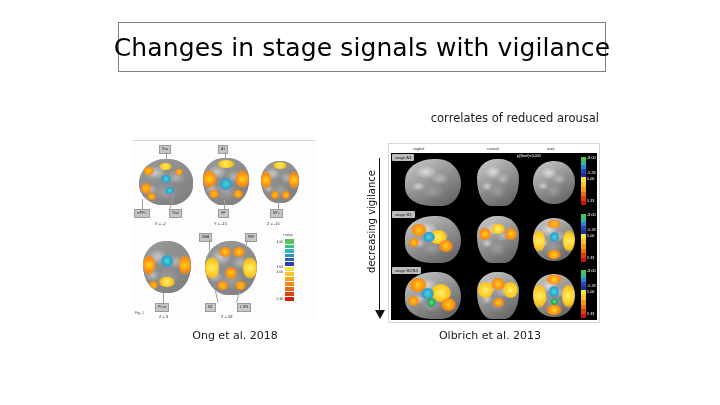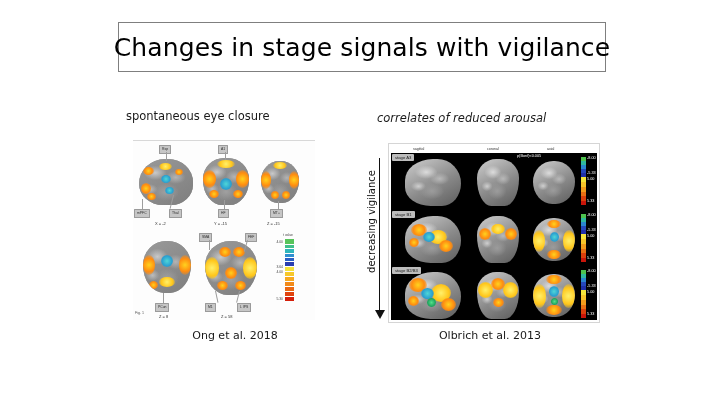--- a/index.html
+++ b/index.html
@@ -45,25 +45,24 @@
     line-height: 13.5px;
     color: #1a1a1a;
   }
   .heading-left {
     left: 126px;
     top: 110px;
     text-align: left;
     width: 200px;
   }
   .heading-right {
-    left: 377px;
+    left: 385px;
     top: 112px;
     width: 214px;
-    text-align: left;
-    font-style: italic;
+    text-align: right;
   }
 
   
   .citation {
     position: absolute;
     font-size: 11px;
     color: #1a1a1a;
     text-align: center;
   }
   .cite-left  { left: 150px; top: 329px; width: 170px; }
@@ -364,21 +363,20 @@
   }
 </style>
 </head>
 <body>
 
 <div class="title-box">
   <div class="title-text">Changes in stage signals with vigilance</div>
 </div>
 
 <div class="panel-heading heading-left">
-  <div>spontaneous eye closure</div>
 </div>
 
 <div class="panel-heading heading-right">
   <div>correlates of reduced arousal</div>
 </div>
 
 <div class="fig-left">
 
   <div class="row row1">
 

